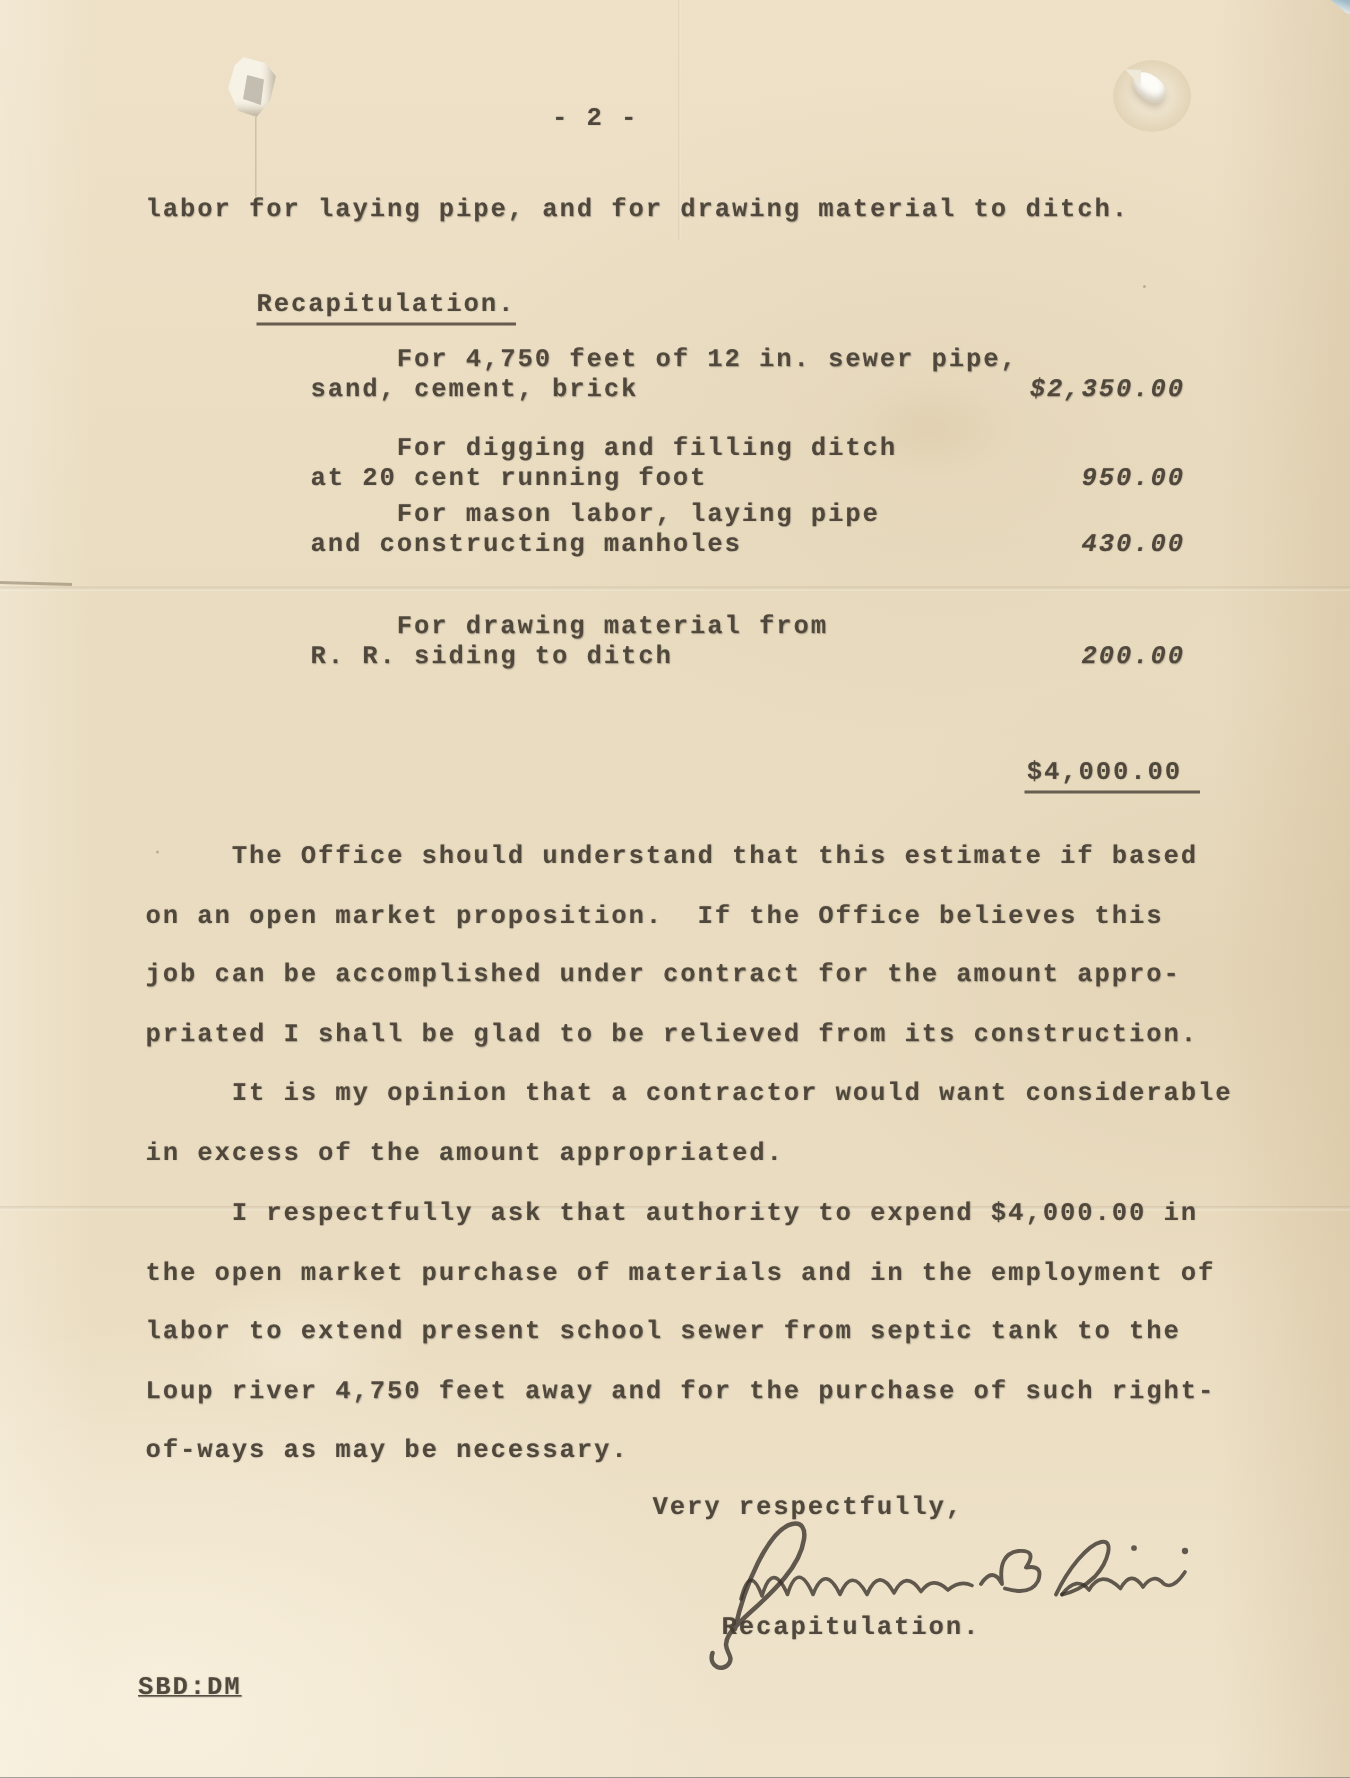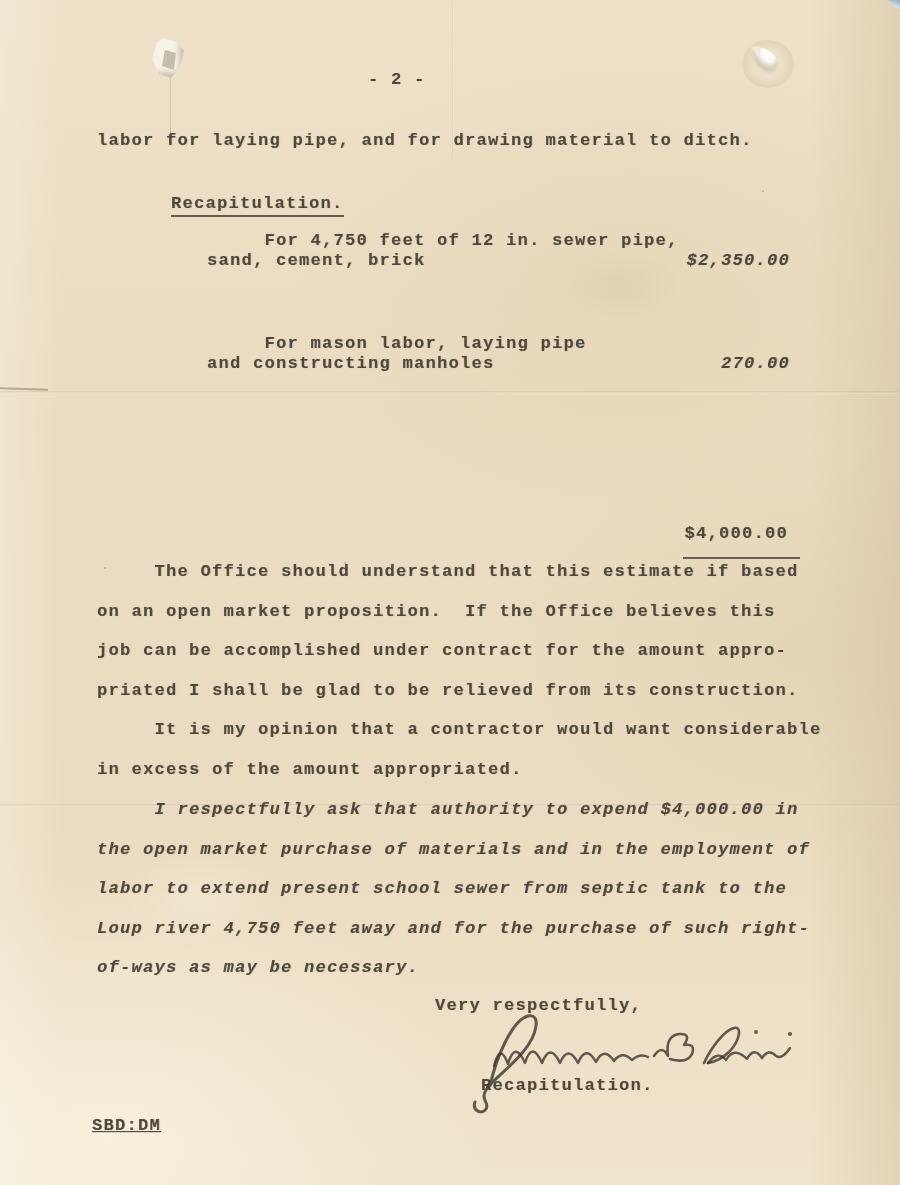--- a/index.html
+++ b/index.html
@@ -21,21 +21,21 @@
     color:rgba(67,59,49,0.88);
     text-shadow:0.4px 0.4px 0.8px rgba(67,59,49,0.42);
   }
   .abs{position:absolute;white-space:pre;}
   .para{line-height:39.5px;}
   .recap-heading-text{border-bottom:2px solid rgba(67,59,49,0.8);padding-bottom:2px;}
   .recap-row{position:absolute;left:207px;right:0;}
   .recap-label{white-space:pre;line-height:20.2px;}
   .recap-amount{position:absolute;right:110px;top:20px;white-space:pre;font-style:italic;}
   .recap-amount.underlined{border-bottom:2px solid rgba(67,59,49,0.78);padding:0 10px 2px 20px;margin-right:-10px;}
-  .recap-total{position:absolute;top:524px;right:100px;white-space:pre;border-bottom:2px solid rgba(67,59,49,0.78);padding:0 12px 14px 1px;}
+  .recap-total{position:absolute;top:506px;right:100px;white-space:pre;border-bottom:2px solid rgba(67,59,49,0.78);padding:0 12px 2px 1px;}
   .crease-h{position:absolute;left:0;width:100%;height:3px;background:linear-gradient(180deg, rgba(138,115,82,0.18), rgba(255,255,246,0.32));}
   .crease-notch{position:absolute;left:0;top:388px;width:48px;height:2px;background:rgba(92,76,55,0.38);transform:rotate(1.5deg);}
   .crease-v{position:absolute;top:0;left:452px;width:2px;height:160px;background:linear-gradient(90deg, rgba(140,118,86,0.12), rgba(255,255,246,0.22));}
   .tear{position:absolute;}
   .tear1{left:152px;top:38px;width:32px;height:40px;background:#f7f2e6;
     clip-path:polygon(32% 0,78% 10%,100% 32%,88% 72%,60% 100%,22% 90%,0 52%,14% 14%);
     box-shadow:inset -4px -5px 6px rgba(150,135,108,0.55);}
   .tear1-inner{position:absolute;left:162px;top:50px;width:14px;height:20px;background:#b6b0a2;opacity:0.8;
     clip-path:polygon(20% 0,100% 15%,85% 100%,0 80%);}
   .tear1-line{position:absolute;left:170px;top:78px;width:1px;height:60px;background:rgba(120,100,72,0.25);}
@@ -78,35 +78,45 @@
 
   <div class="abs" style="left:97px;top:131px;text-align:right;">labor for laying pipe, and for drawing material to ditch.</div>
 
   <div class="abs" style="left:155px;top:194px;margin-left:16px;"><span class="recap-heading-text">Recapitulation.</span></div>
 
   <div class="recap-row" style="top:231px;">
     <div class="recap-label">     For 4,750 feet of 12 in. sewer pipe,
 sand, cement, brick</div>
     <div class="recap-amount">$2,350.00</div>
   </div>
+  <div class="recap-row" style="top:290px;">
+    <div class="recap-label">     For digging and filling ditch
+at 20 cent running foot</div>
+    <div class="recap-amount">950.00</div>
+  </div>
   <div class="recap-row" style="top:334px;">
     <div class="recap-label">     For mason labor, laying pipe
 and constructing manholes</div>
-    <div class="recap-amount">270.00</div>
+    <div class="recap-amount">430.00</div>
+  </div>
+  <div class="recap-row" style="top:409px;">
+    <div class="recap-label">     For drawing material from
+R. R. siding to ditch</div>
+    <div class="recap-amount">200.00</div>
   </div>
 
   <div class="recap-total">$4,000.00</div>
 
   <div class="abs para" style="left:97px;top:552px;">     The Office should understand that this estimate if based
 on an open market proposition.  If the Office believes this
 job can be accomplished under contract for the amount appro-
 priated I shall be glad to be relieved from its construction.</div>
   <div class="abs para" style="left:97px;top:710px;">     It is my opinion that a contractor would want considerable
 in excess of the amount appropriated.</div>
-  <div class="abs para" style="left:97px;top:790px;font-style:italic;">     I respectfully ask that authority to expend $4,000.00 in
+  <div class="abs para" style="left:97px;top:790px;">     I respectfully ask that authority to expend $4,000.00 in
 the open market purchase of materials and in the employment of
 labor to extend present school sewer from septic tank to the
 Loup river 4,750 feet away and for the purchase of such right-
 of-ways as may be necessary.</div>
 
   <div class="abs" style="left:435px;top:996px;">Very respectfully,</div>
 
   <svg class="signature-svg" width="370" height="110" viewBox="0 0 370 110">
     <g fill="none" stroke="#38312a" stroke-opacity="0.78" stroke-linecap="round" stroke-linejoin="round">
       <path stroke-width="3" d="M52,80 C58,52 74,14 90,10 C103,7 100,28 85,46 C70,64 54,74 48,84 C42,94 52,97 48,103 C44,109 34,105 37,96"></path>

